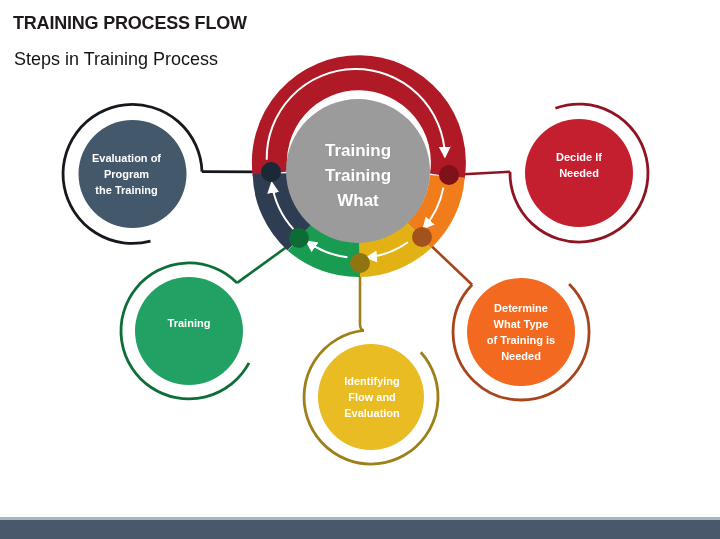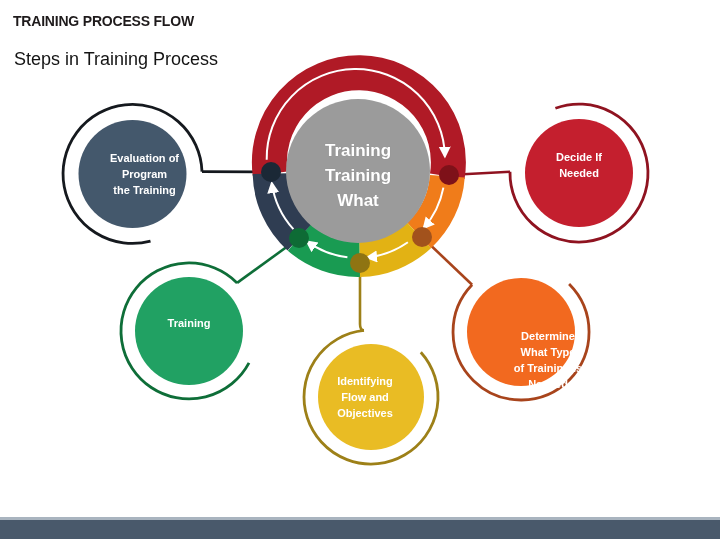--- a/index.html
+++ b/index.html
@@ -2,21 +2,21 @@
 <html><head>
 <meta charset="utf-8">
 <style>
   html,body{margin:0;padding:0;background:#fff;}
   .stage{
     position:relative;width:720px;height:539px;overflow:hidden;background:#ffffff;
     font-family:"Liberation Sans",sans-serif;
   }
   .stage svg{position:absolute;left:0;top:0;}
   .title{
-    position:absolute;left:13px;top:13px;font-size:14px;font-weight:700;
+    position:absolute;left:13px;top:13px;font-size:18px;font-weight:700;
     letter-spacing:-0.2px;color:#1e1a1b;
   }
   .subtitle{
     position:absolute;left:14px;top:49px;font-size:18px;font-weight:400;color:#141414;
   }
   .lbl{
     position:absolute;color:#ffffff;font-weight:700;font-size:11px;line-height:16px;
     text-align:center;
   }
   .hub-lbl{
@@ -91,42 +91,42 @@
 
   <div class="title">TRAINING PROCESS FLOW</div>
   <div class="subtitle">Steps in Training Process</div>
 
   <div class="hub-lbl" style="left:288px;top:138px;width:140px;">
     <div>Training</div>
     <div>Training</div>
     <div>What</div>
   </div>
 
-  <div class="lbl" style="left:84px;top:150px;width:121px;">
+  <div class="lbl" style="left:66px;top:150px;width:121px;">
     <div>Evaluation of</div>
     <div>Program</div>
     <div>the Training</div>
   </div>
 
   <div class="lbl" style="left:519px;top:149px;width:120px;">
     <div>Decide If</div>
     <div>Needed</div>
   </div>
 
   <div class="lbl" style="left:129px;top:315px;width:120px;">
     <div>Training</div>
   </div>
 
-  <div class="lbl" style="left:305px;top:373px;width:120px;">
+  <div class="lbl" style="left:312px;top:373px;width:120px;">
     <div>Identifying</div>
     <div>Flow and</div>
-    <div>Objectives</div>
+    <div>Evaluation</div>
   </div>
 
-  <div class="lbl" style="left:488px;top:300px;width:120px;margin-top:28px;">
+  <div class="lbl" style="left:461px;top:300px;width:120px;">
     <div>Determine</div>
     <div>What Type</div>
     <div>of Training is</div>
     <div>Needed</div>
   </div>
 
   <div class="footer-light"></div>
   <div class="footer-dark"></div>
 
 </div>

